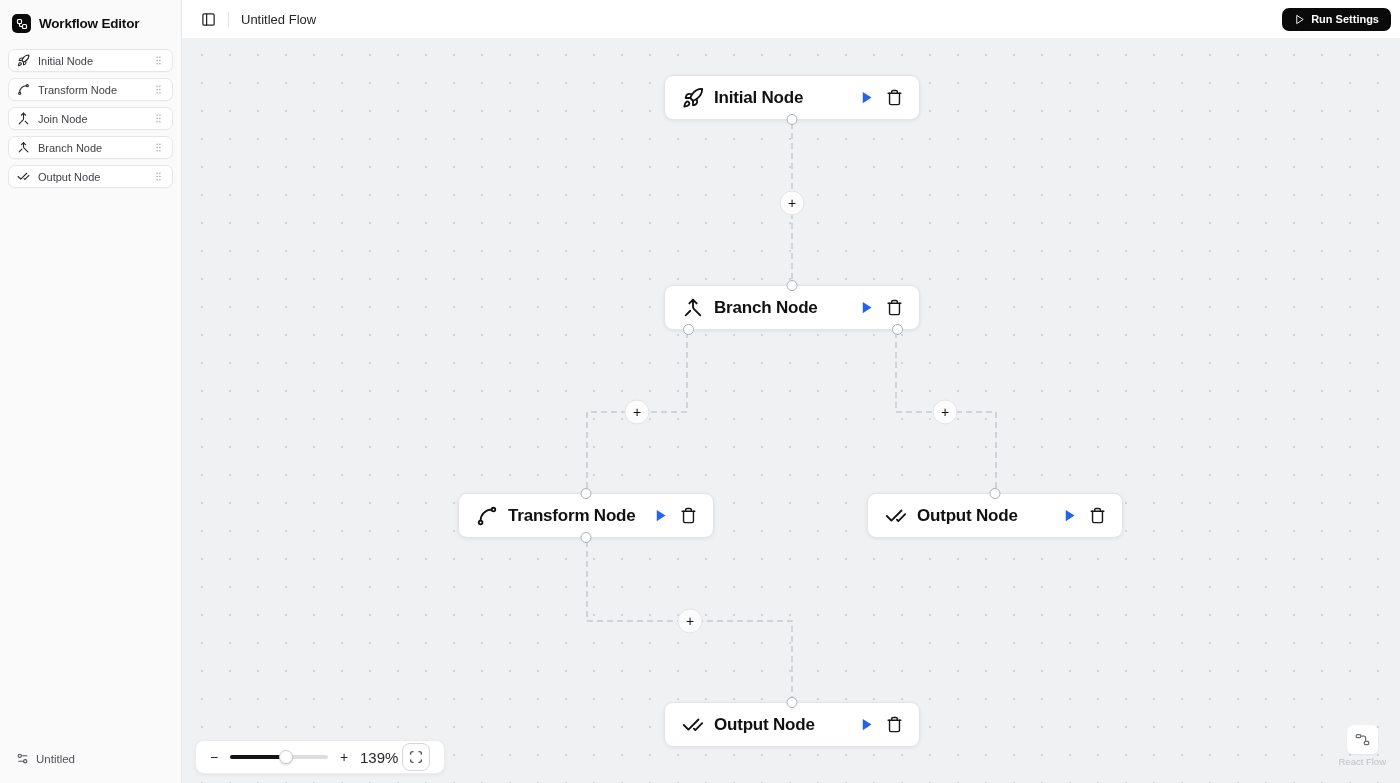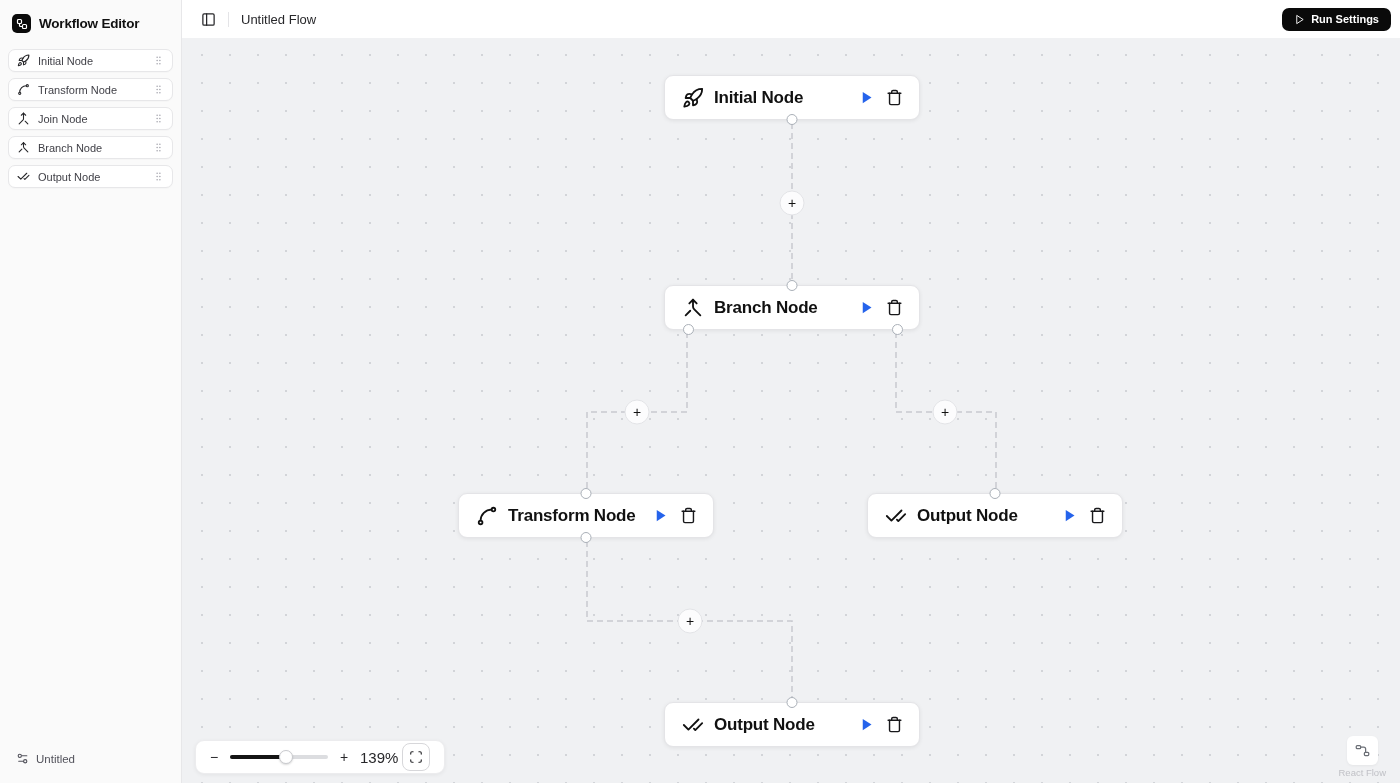--- a/index.html
+++ b/index.html
@@ -72,21 +72,21 @@
   .slider { position:relative; width:98px; height:14px; display:flex; align-items:center; cursor:pointer; }
   .slider-track { position:absolute; left:0; right:0; height:4px; border-radius:2px; background:#dcdde0; }
   .slider-fill { position:absolute; left:0; width:57%; height:4px; border-radius:2px; background:#141414; }
   .slider-thumb { position:absolute; left:57%; transform:translateX(-50%); width:14px; height:14px;
                   border-radius:50%; background:#fff; border:1px solid #c9cace; box-shadow:0 1px 2px rgba(0,0,0,0.15); }
   .zoom-label { font-size:15px; color:#27272a; width:34px; text-align:center; }
   .fit-btn { width:28px; height:28px; border:1px solid #d7d7da; border-radius:8px; background:#fff;
              display:flex; align-items:center; justify-content:center; color:#27272a; cursor:pointer; }
 
   
-  .attribution { position:absolute; z-index:5; right:14px; bottom:5px; display:flex;
+  .attribution { position:absolute; z-index:5; right:14px; bottom:16px; display:flex;
                  flex-direction:column; align-items:center; gap:2px; }
   .attr-logo { width:31px; height:29px; background:#fff; border-radius:6px; display:flex;
                align-items:center; justify-content:center; color:#6b6f76; box-shadow:0 1px 3px rgba(0,0,0,0.05); cursor:pointer; }
   .attr-text { font-size:9.5px; color:#c0c1c6; }
 </style>
 </head>
 <body>
 
 <div class="app">
 

